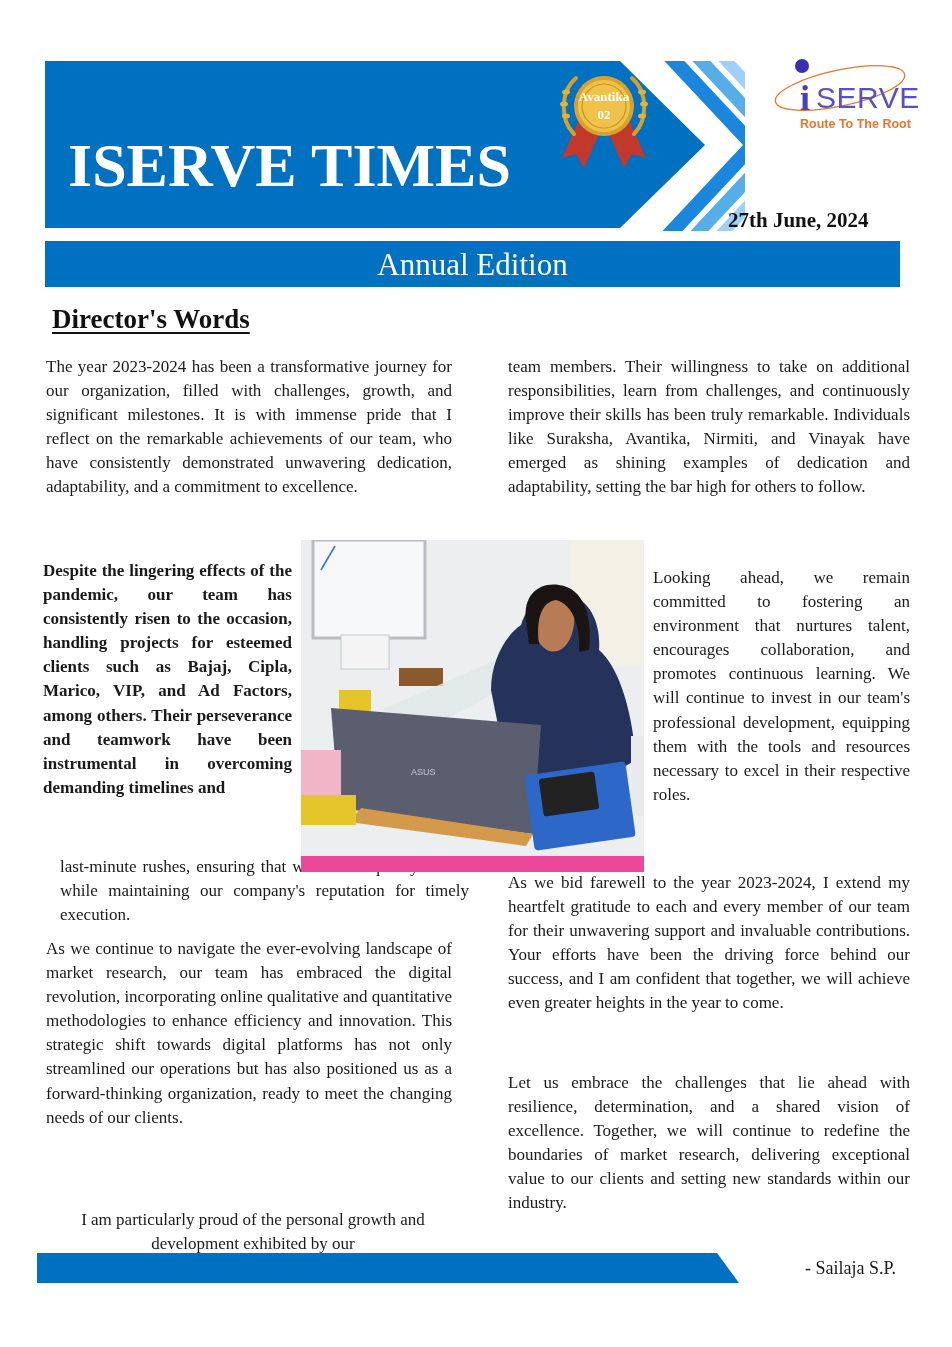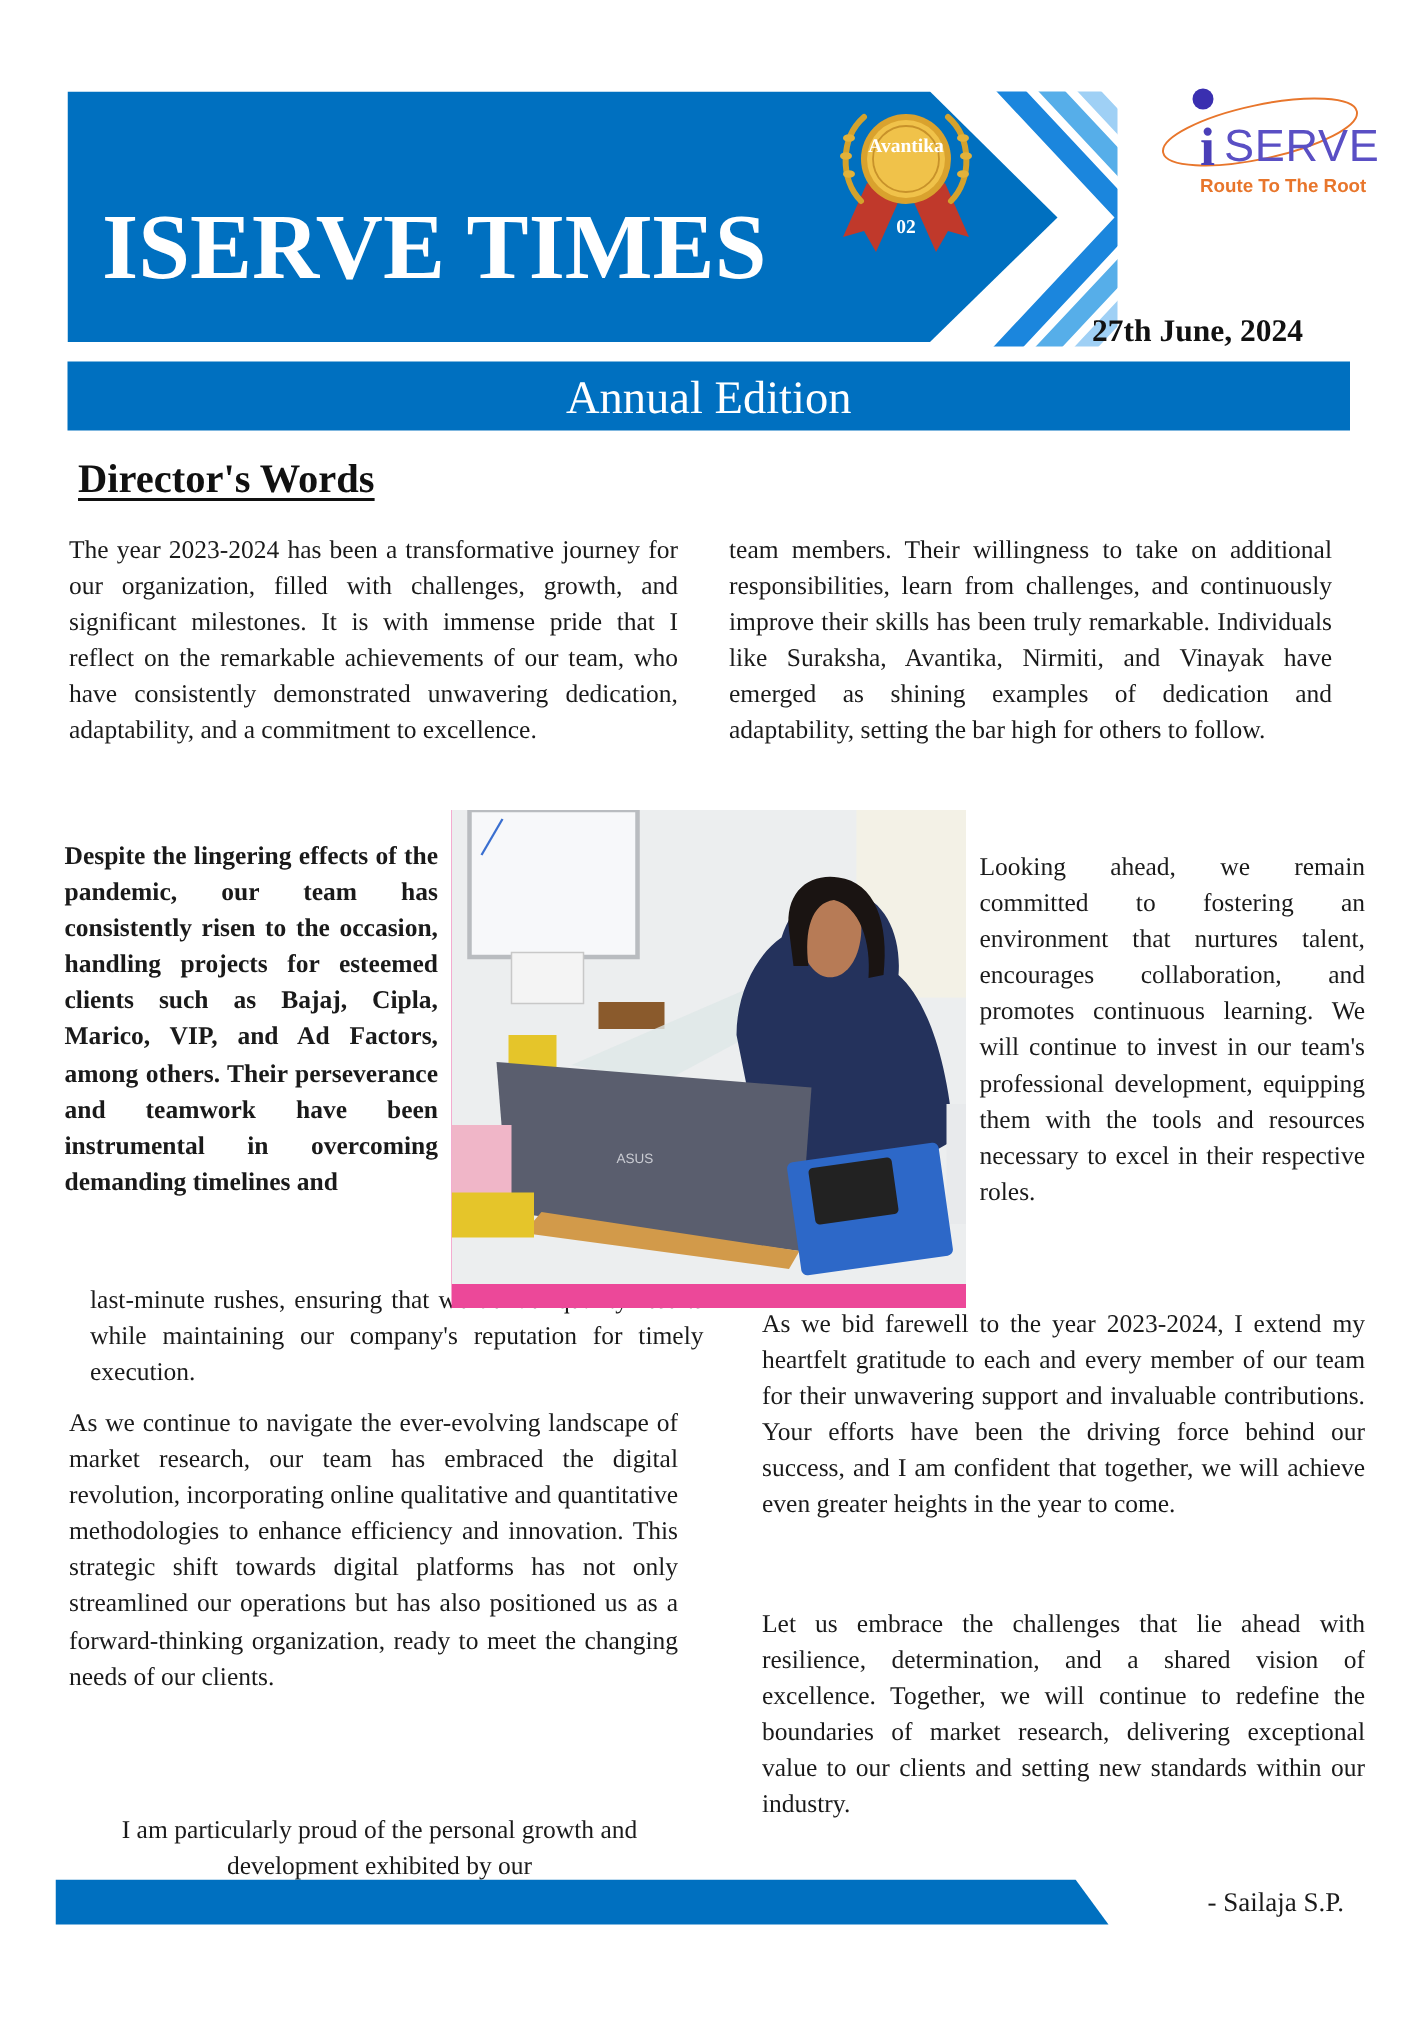--- a/index.html
+++ b/index.html
@@ -94,21 +94,21 @@
       <ellipse cx="10" cy="46" rx="4" ry="2.5"></ellipse>
         <ellipse cx="86" cy="22" rx="4" ry="2.5"></ellipse>
       <ellipse cx="88" cy="34" rx="4" ry="2.5"></ellipse>
         <ellipse cx="86" cy="46" rx="4" ry="2.5"></ellipse>
     </g>
     <circle cx="48" cy="36" r="30" fill="#d9a22e"></circle>
     <circle cx="48" cy="36" r="26" fill="#f0c24a"></circle>
     <circle cx="48" cy="36" r="22" fill="none" stroke="#c8922a" stroke-width="1.2"></circle>
   </svg>
   <div class="medal-text" style="top:20px;">Avantika</div>
-  <div class="medal-text" style="top:38px;margin-top:36px;">02</div>
+  <div class="medal-text" style="top:38px;">02</div>
 </div>
 
 <div class="logo">
   <svg width="160" height="82" viewBox="0 0 160 82" style="position:absolute;left:0;top:0;">
     <ellipse cx="70" cy="34" rx="66" ry="18" fill="none" stroke="#e8762c" stroke-width="1.3" transform="rotate(-12 70 34)"></ellipse>
     <circle cx="32" cy="12" r="7" fill="#3a2fb0"></circle>
   </svg>
   <span class="logo-i">i</span>
   <span class="logo-word">SERVE</span>
   <span class="logo-tag">Route To The Root</span>
@@ -123,21 +123,21 @@
 <p class="para left-last" style="left:46px; top:355px; width:406px;">The year 2023-2024 has been a transformative journey for our organization, filled with challenges, growth, and significant milestones. It is with immense pride that I reflect on the remarkable achievements of our team, who have consistently demonstrated unwavering dedication, adaptability, and a commitment to excellence.</p>
 
 <p class="para left-last" style="left:43px; top:559px; width:249px;font-weight:bold;">Despite the lingering effects of the pandemic, our team has consistently risen to the occasion, handling projects for esteemed clients such as Bajaj, Cipla, Marico, VIP, and Ad Factors, among others. Their perseverance and teamwork have been instrumental in overcoming demanding timelines and</p>
 
 <p class="para left-last" style="left:60px; top:855px; width:409px;">last-minute rushes, ensuring that we deliver quality results while maintaining our company's reputation for timely execution.</p>
 
 <p class="para left-last" style="left:46px; top:937px; width:406px;">As we continue to navigate the ever-evolving landscape of market research, our team has embraced the digital revolution, incorporating online qualitative and quantitative methodologies to enhance efficiency and innovation. This strategic shift towards digital platforms has not only streamlined our operations but has also positioned us as a forward-thinking organization, ready to meet the changing needs of our clients.</p>
 
 <p class="para" style="left:43px; top:1208px; width:420px; text-align:center;">I am particularly proud of the personal growth and development exhibited by our</p>
 
-<p class="para left-last" style="left:486px; top:355px; width:402px;">team members. Their willingness to take on additional responsibilities, learn from challenges, and continuously improve their skills has been truly remarkable. Individuals like Suraksha, Avantika, Nirmiti, and Vinayak have emerged as shining examples of dedication and adaptability, setting the bar high for others to follow.</p>
+<p class="para left-last" style="left:508px; top:355px; width:402px;">team members. Their willingness to take on additional responsibilities, learn from challenges, and continuously improve their skills has been truly remarkable. Individuals like Suraksha, Avantika, Nirmiti, and Vinayak have emerged as shining examples of dedication and adaptability, setting the bar high for others to follow.</p>
 
 <p class="para left-last" style="left:653px; top:566px; width:257px;">Looking ahead, we remain committed to fostering an environment that nurtures talent, encourages collaboration, and promotes continuous learning. We will continue to invest in our team's professional development, equipping them with the tools and resources necessary to excel in their respective roles.</p>
 
 <p class="para left-last" style="left:508px; top:871px; width:402px;">As we bid farewell to the year 2023-2024, I extend my heartfelt gratitude to each and every member of our team for their unwavering support and invaluable contributions. Your efforts have been the driving force behind our success, and I am confident that together, we will achieve even greater heights in the year to come.</p>
 
 <p class="para left-last" style="left:508px; top:1055px; width:402px;margin-top:16px;">Let us embrace the challenges that lie ahead with resilience, determination, and a shared vision of excellence. Together, we will continue to redefine the boundaries of market research, delivering exceptional value to our clients and setting new standards within our industry.</p>
 
 <div class="photo">
   <svg width="343" height="316" viewBox="0 0 343 316">
     <rect x="0" y="0" width="343" height="316" fill="#eceeef"></rect>

